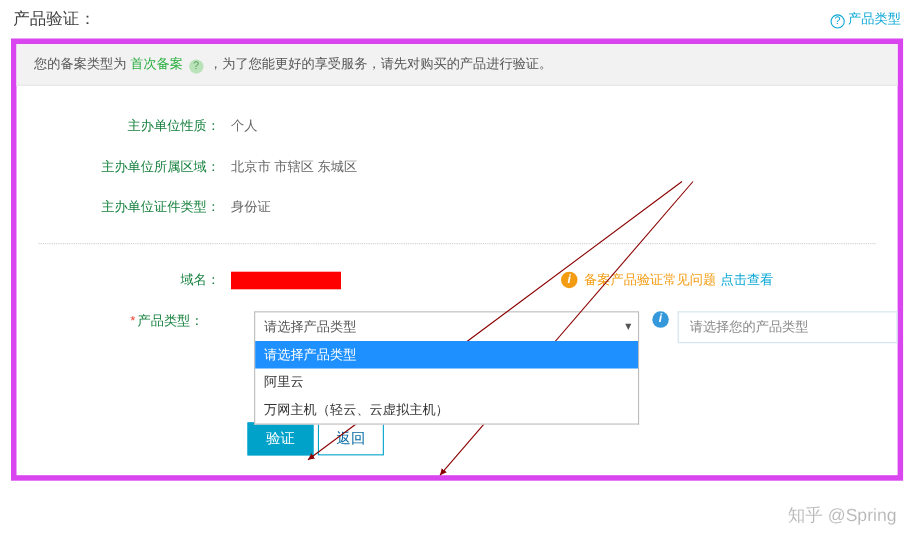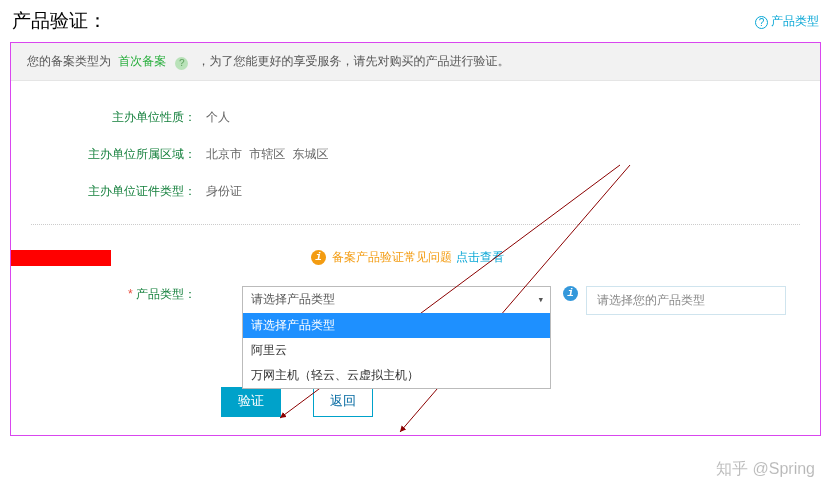--- a/index.html
+++ b/index.html
@@ -12,38 +12,37 @@
     height: 500px;
     position: relative;
     overflow: hidden;
   }
   .header {
     padding: 8px 12px 2px 12px;
     display: flex;
     justify-content: space-between;
     align-items: center;
   }
-  .header-title { font-size: 19px; color: #000000; }
+  .header-title { font-size: 15px; color: #404040; }
   .help-link { color: #0aa7d6; font-size: 12px; }
   .help-icon {
     display: inline-block;
     width: 13px; height: 13px;
     border-radius: 50%;
     border: 1px solid #0aa7d6;
     color: #0aa7d6;
     text-align: center;
     line-height: 12px;
     font-size: 10px;
     margin-right: 3px;
     vertical-align: -1px;
   }
   .panel {
     margin: 6px 10px 4px 10px;
-    border: 1px solid #d946ef;
-    font-family: Liberation Mono, monospace;
+    border: 5px solid #d946ef;
   }
   .infobar {
     background: #f2f2f2;
     padding: 10px 16px;
     font-size: 12px;
     color: #555;
     border-bottom: 1px solid #e5e5e5;
   }
   .highlight { color: #27ae3c; }
   .q-icon {
@@ -78,21 +77,21 @@
     height: 16px;
   }
   .redact.w1 { width: 170px; }
   .redact.w2 { width: 100px;}
   .divider {
     margin: 14px 20px;
     border-top: 1px dotted #ccc;
   }
   .select-wrap {
     position: relative;
-    width: 309px;
+    width: 350px;
   }
   .select-box {
     border: 1px solid #bbb;
     height: 28px;
     line-height: 26px;
     padding: 0 22px 0 8px;
     font-size: 12px;
     color: #555;
     position: relative;
     cursor: pointer;
@@ -140,21 +139,21 @@
   .hint-box {
     border: 1px solid #cfe4ee;
     color: #888;
     font-size: 12px;
     padding: 5px 10px;
     margin-left: 8px;
     width: 200px;
   }
   .btn-row {
     display: flex;
-    gap: 32px;
+    gap: 4px;
     padding-left: 210px;
     margin-top: 62px;
   }
   .btn {
     min-width: 60px;
     height: 30px;
     line-height: 28px;
     text-align: center;
     font-size: 13px;
     cursor: pointer;
@@ -204,20 +203,21 @@
 
     <div class="row">
       <div class="label">主办单位证件类型：</div>
       <div class="value">身份证</div>
     </div>
 
 
     <div class="divider"></div>
 
     <div class="row">
+      <div class="label">域名：</div>
       <div class="value">
         <div class="redact w2"></div>
         <span class="info-icon info-orange" style="margin-left:200px;">i</span>
         <span class="faq">备案产品验证常见问题</span>
         <span class="faq-link">点击查看</span>
       </div>
     </div>
 
     <div class="row" style="align-items:flex-start;gap:36px;">
       <div class="label req">产品类型：</div>

